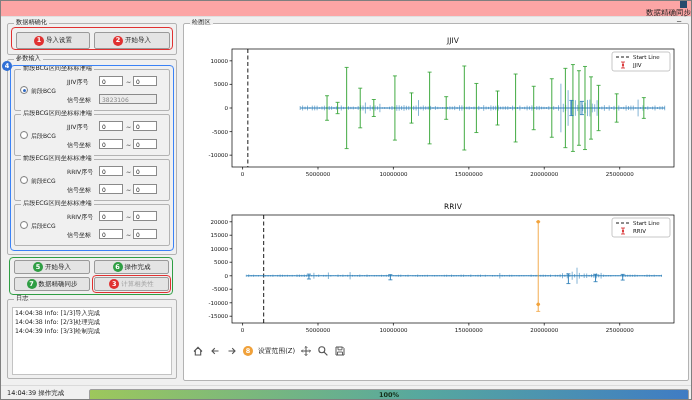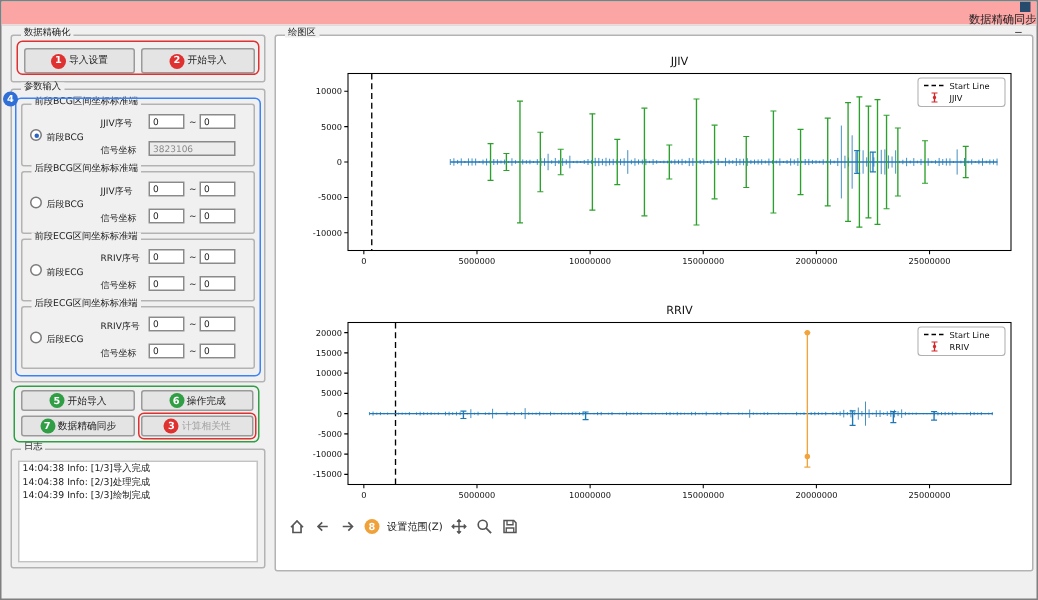--- a/index.html
+++ b/index.html
@@ -370,14 +370,20 @@
           <path d="M7.1 7.1 L10.4 10.4" stroke="#555" stroke-width="1.2"></path>
         </svg>
         <svg class="ticon" viewBox="0 0 12 12">
           <path d="M2 2 H8.5 L10 3.5 V10 H2 Z" fill="none" stroke="#555" stroke-width="1"></path>
           <path d="M4 2 V4.8 H8 V2 M3.5 10 V7 H8.5 V10" fill="none" stroke="#555" stroke-width="0.9"></path>
         </svg>
       </div>
     </div>
   </div>
 
+  <div class="statusbar">
+    <span class="status-text">14:04:39 操作完成</span>
+    <div class="progress">
+      <span class="plabel">100%</span>
+    </div>
+  </div>
 
 </div>
 
 </body></html>

